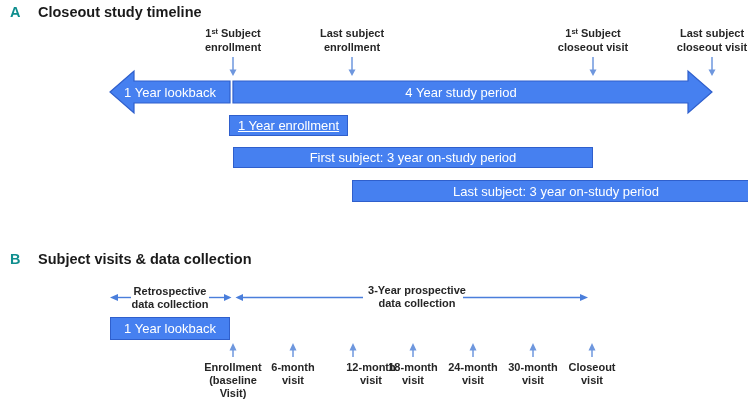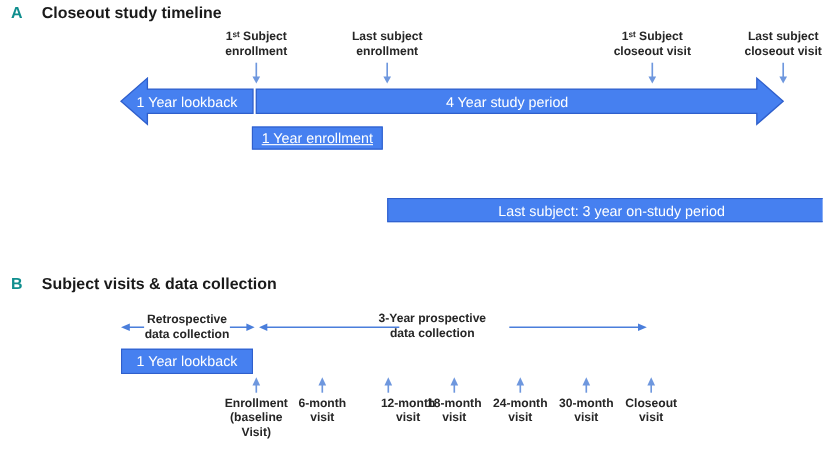--- a/index.html
+++ b/index.html
@@ -115,32 +115,35 @@
     <div>Last subject</div>
     <div>closeout visit</div>
   </div>
 
   <div class="arrow-text" style="left:118px;top:81px;width:104px;">1 Year lookback</div>
   <div class="arrow-text" style="left:233px;top:81px;width:456px;">4 Year study period</div>
 
   <div class="bar" style="left:229px;top:115px;width:119px;height:21px;text-decoration:underline;">
     <span>1 Year enrollment</span>
   </div>
+  <div class="bar" style="left:233px;top:147px;width:360px;height:21px;">
+    <span>First subject: 3 year on-study period</span>
+  </div>
   <div class="bar" style="left:352px;top:180px;width:408px;height:22px;text-align:right;">
     <span>Last subject: 3 year on-study period</span>
   </div>
 
   <div class="section-letter" style="left:10px;top:251px;">B</div>
   <div class="section-title" style="left:38px;top:251px;">Subject visits &amp; data collection</div>
 
   <div class="span-label" style="left:130px;top:285px;width:80px;">
     <div>Retrospective</div>
     <div>data collection</div>
   </div>
-  <div class="span-label" style="left:343px;top:284px;width:100px;">
+  <div class="span-label" style="left:367px;top:284px;width:100px;">
     <div>3-Year prospective</div>
     <div>data collection</div>
   </div>
 
   <div class="bar" style="left:110px;top:317px;width:120px;height:23px;">
     <span>1 Year lookback</span>
   </div>
 
   <div class="visit-label" style="left:197px;">
     <div>Enrollment</div>

